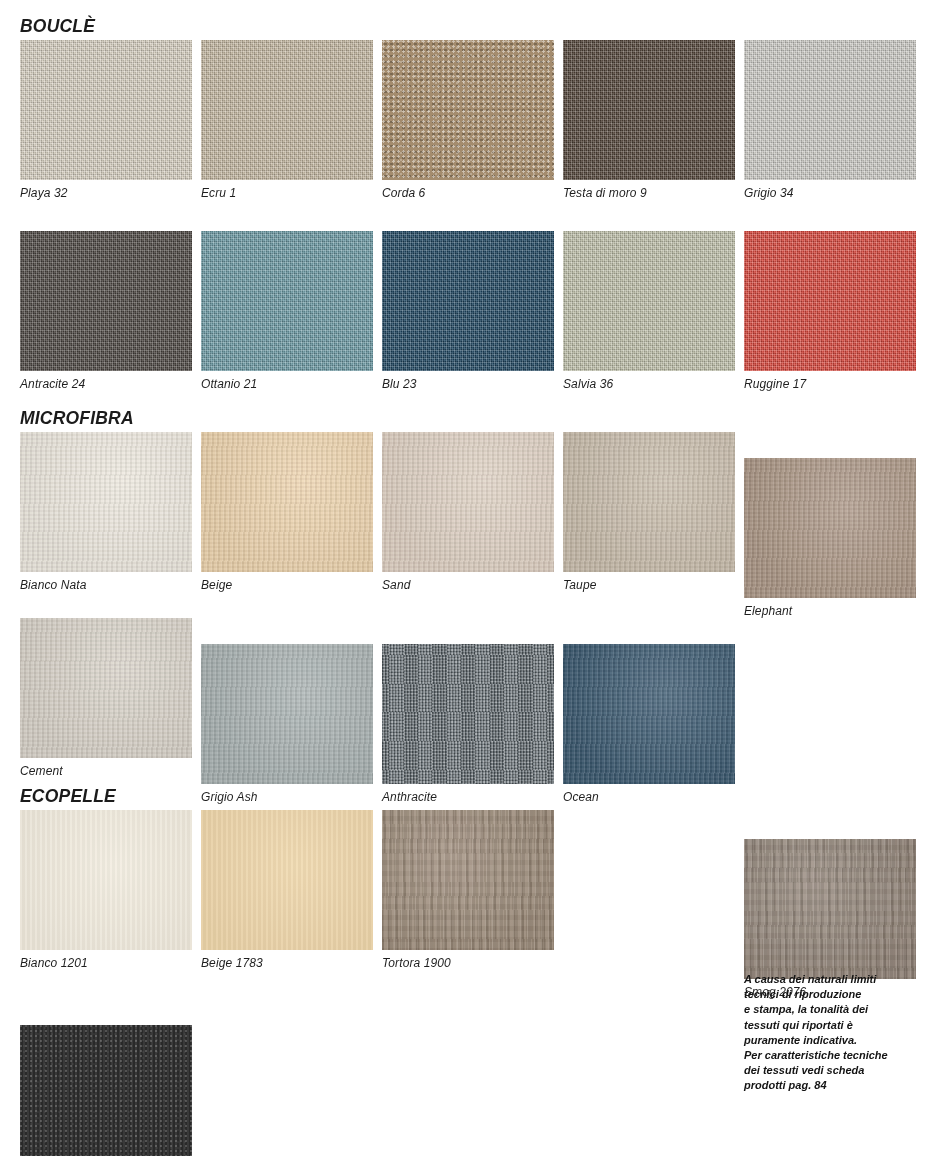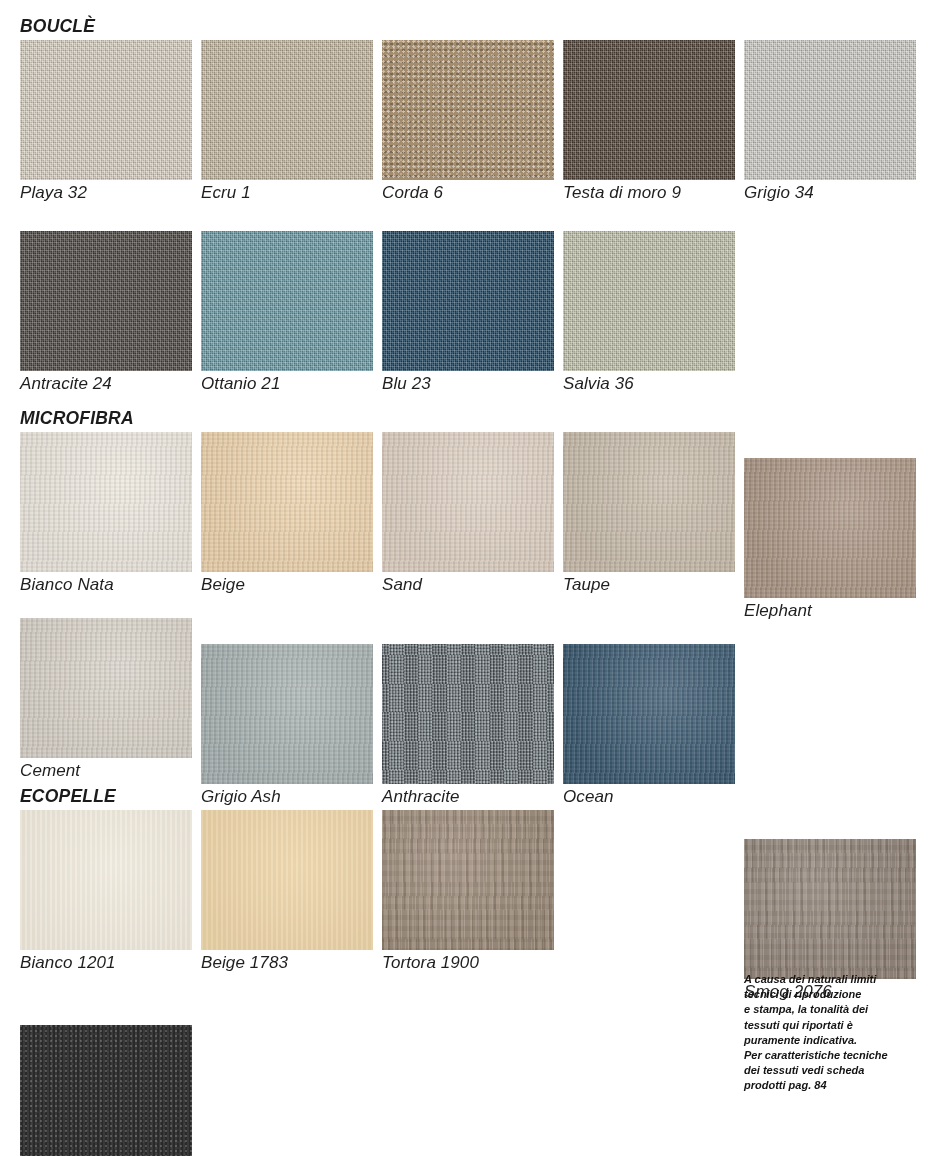--- a/index.html
+++ b/index.html
@@ -29,21 +29,21 @@
   .cell{width:172px;margin-right:9px;}
   .cell:nth-child(5n){margin-right:0;}
 
   .swatch{
     width:172px;height:140px;
     background-color:#cccccc;
     background-repeat:repeat;
     position:relative;
   }
   .label{
-    font-size:17px;
+    font-size:12px;
     color:#1f1f1f;
     padding-top:6px;
     line-height:14px;
     white-space:nowrap;
     letter-spacing:.1px;
   }
 
   
   
   .tex-boucle{
@@ -151,20 +151,24 @@
         <div class="label">Ottanio 21</div>
       </div>
       <div class="cell" style="margin-top:31px">
         <div class="swatch tex-boucle" style="background-color: rgb(29, 69, 96);"></div>
         <div class="label">Blu 23</div>
       </div>
       <div class="cell" style="margin-top:31px">
         <div class="swatch tex-boucle" style="background-color: rgb(194, 195, 172);"></div>
         <div class="label">Salvia 36</div>
       </div>
+      <div class="cell" style="margin-top:31px">
+        <div class="swatch tex-boucle" style="background-color: rgb(217, 69, 58);"></div>
+        <div class="label">Ruggine 17</div>
+      </div>
 
     </div>
   </div>
 
   <div class="section">
     <div class="section-title" style="top:408px">MICROFIBRA</div>
     <div class="grid" style="top:432px">
 
       <div class="cell">
         <div class="swatch tex-micro" style="background-color: rgb(236, 231, 221);"></div>

